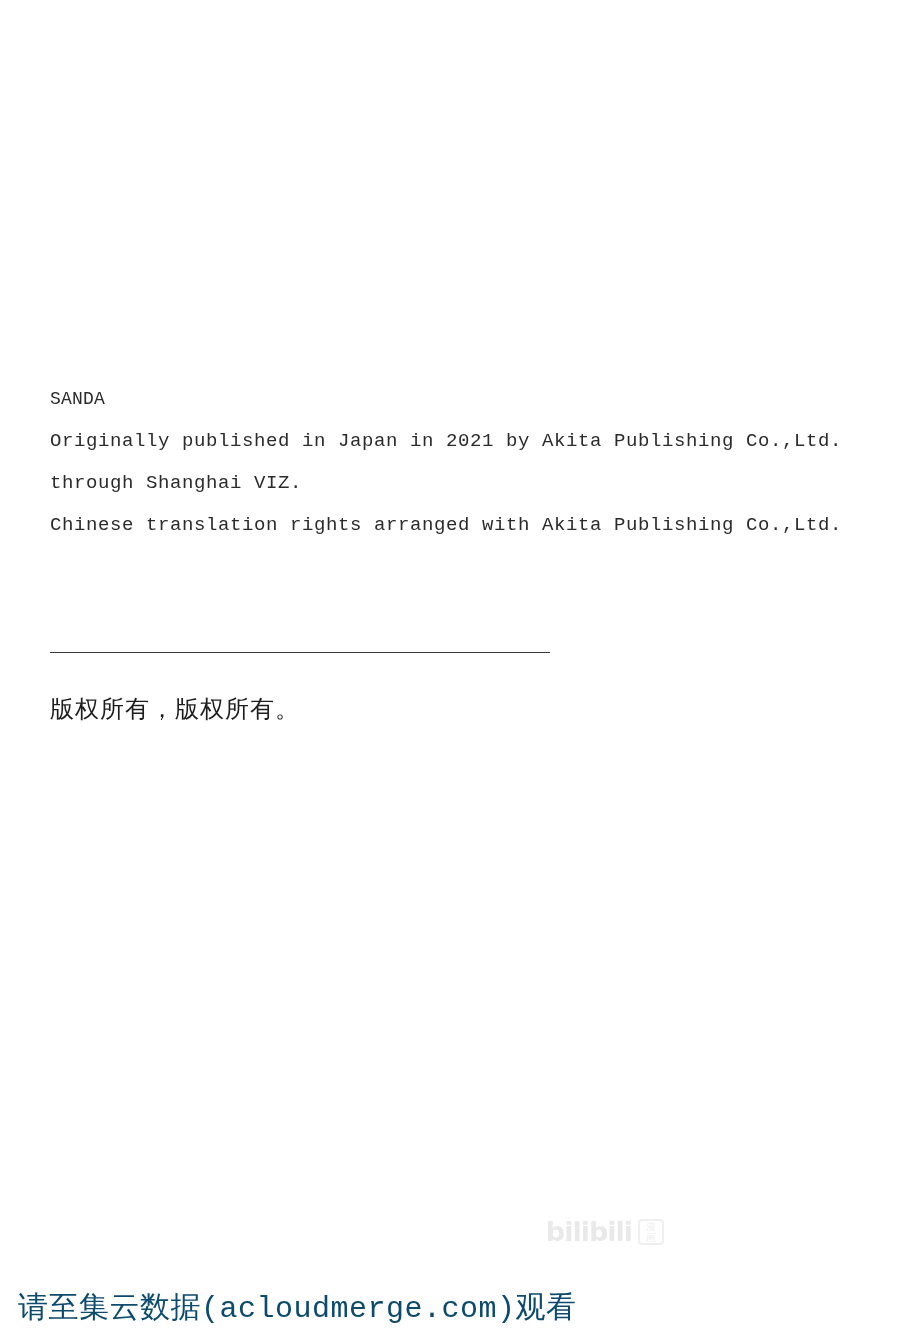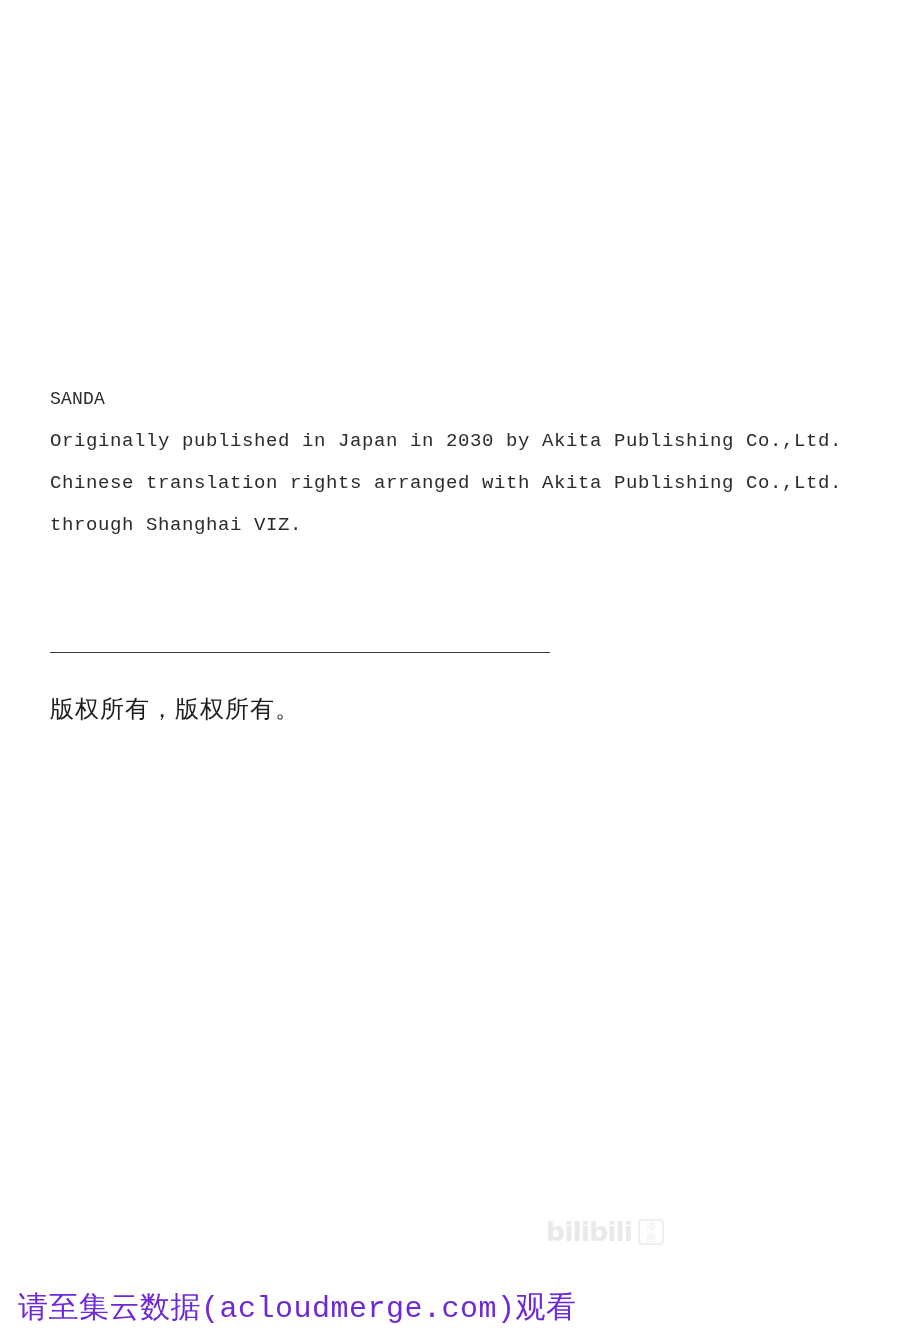--- a/index.html
+++ b/index.html
@@ -95,35 +95,35 @@
     text-align: center;
     box-sizing: border-box;
   }
 
   .bottom-banner {
     position: absolute;
     left: 18px;
     top: 1287px;
     font-family: "Liberation Mono", monospace;
     font-size: 30px;
-    color: #6d28d9;
+    color: #0c4a6e;
     letter-spacing: 0.5px;
     white-space: pre;
   }
 </style>
 </head>
 <body>
 
 <div class="page">
 
   <div class="copyright-block">
     <div class="copyright-line title">SANDA</div>
-    <div class="copyright-line">Originally published in Japan in 2030 by Akita Publishing Co.,Ltd.</div>
+    <div class="copyright-line">Originally published in Japan in 2021 by Akita Publishing Co.,Ltd.</div>
+    <div class="copyright-line">through Shanghai VIZ.</div>
     <div class="copyright-line">Chinese translation rights arranged with Akita Publishing Co.,Ltd.</div>
-    <div class="copyright-line">through Shanghai VIZ.</div>
   </div>
 
   <div class="rule"></div>
 
   <div class="rights-note">版权所有，版权所有。</div>
 
   <div class="watermark">
     <span class="wm-text">bilibili</span>
     <span class="wm-badge">
       <span>漫</span>

